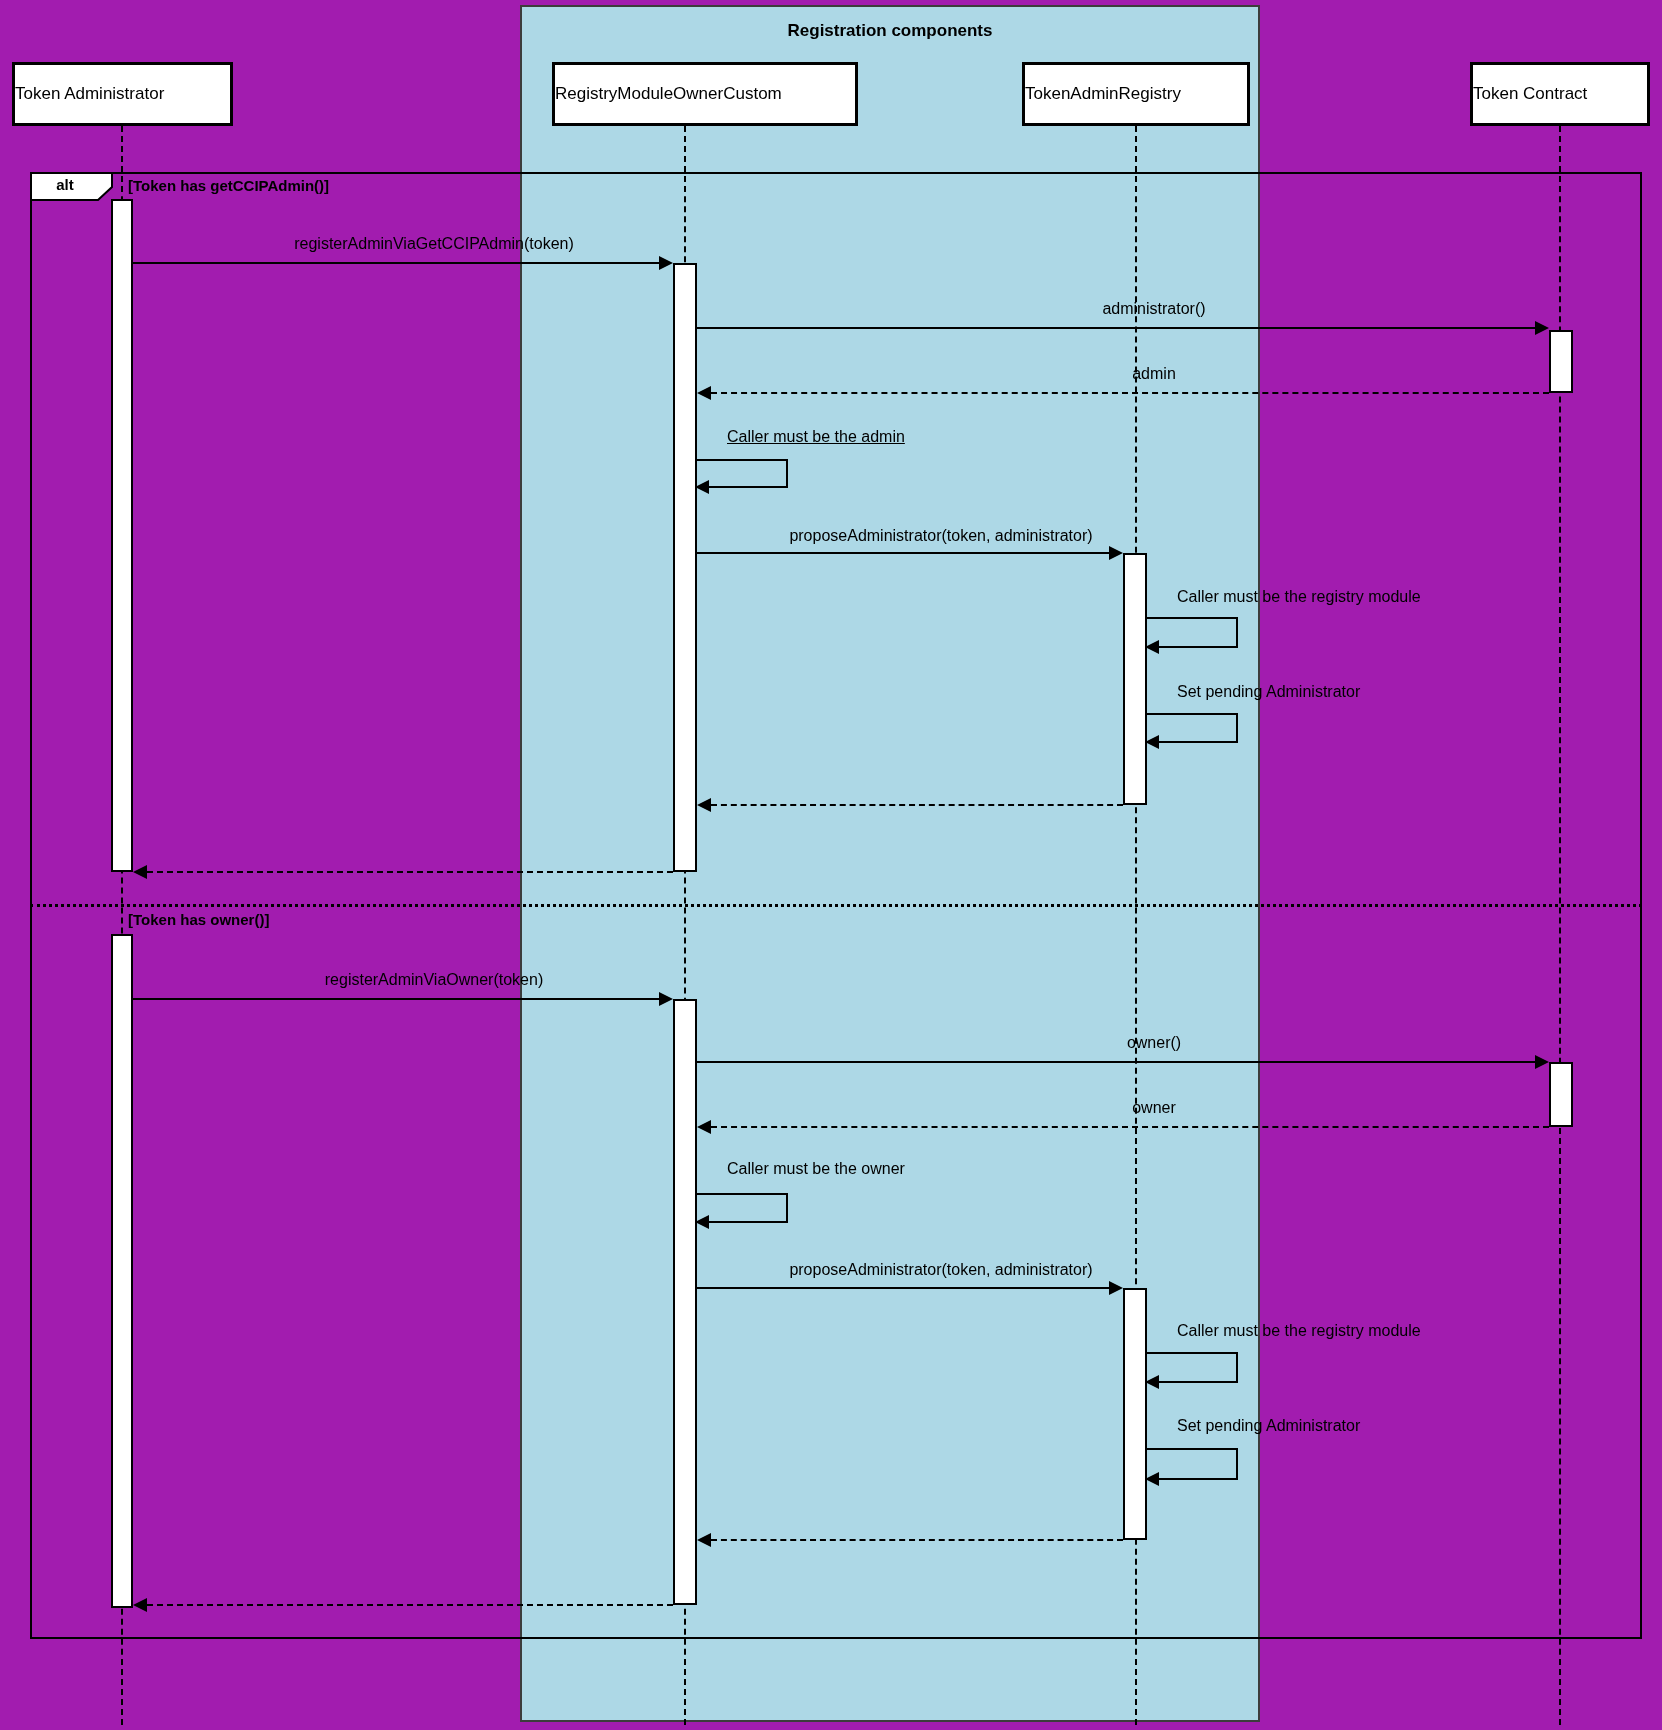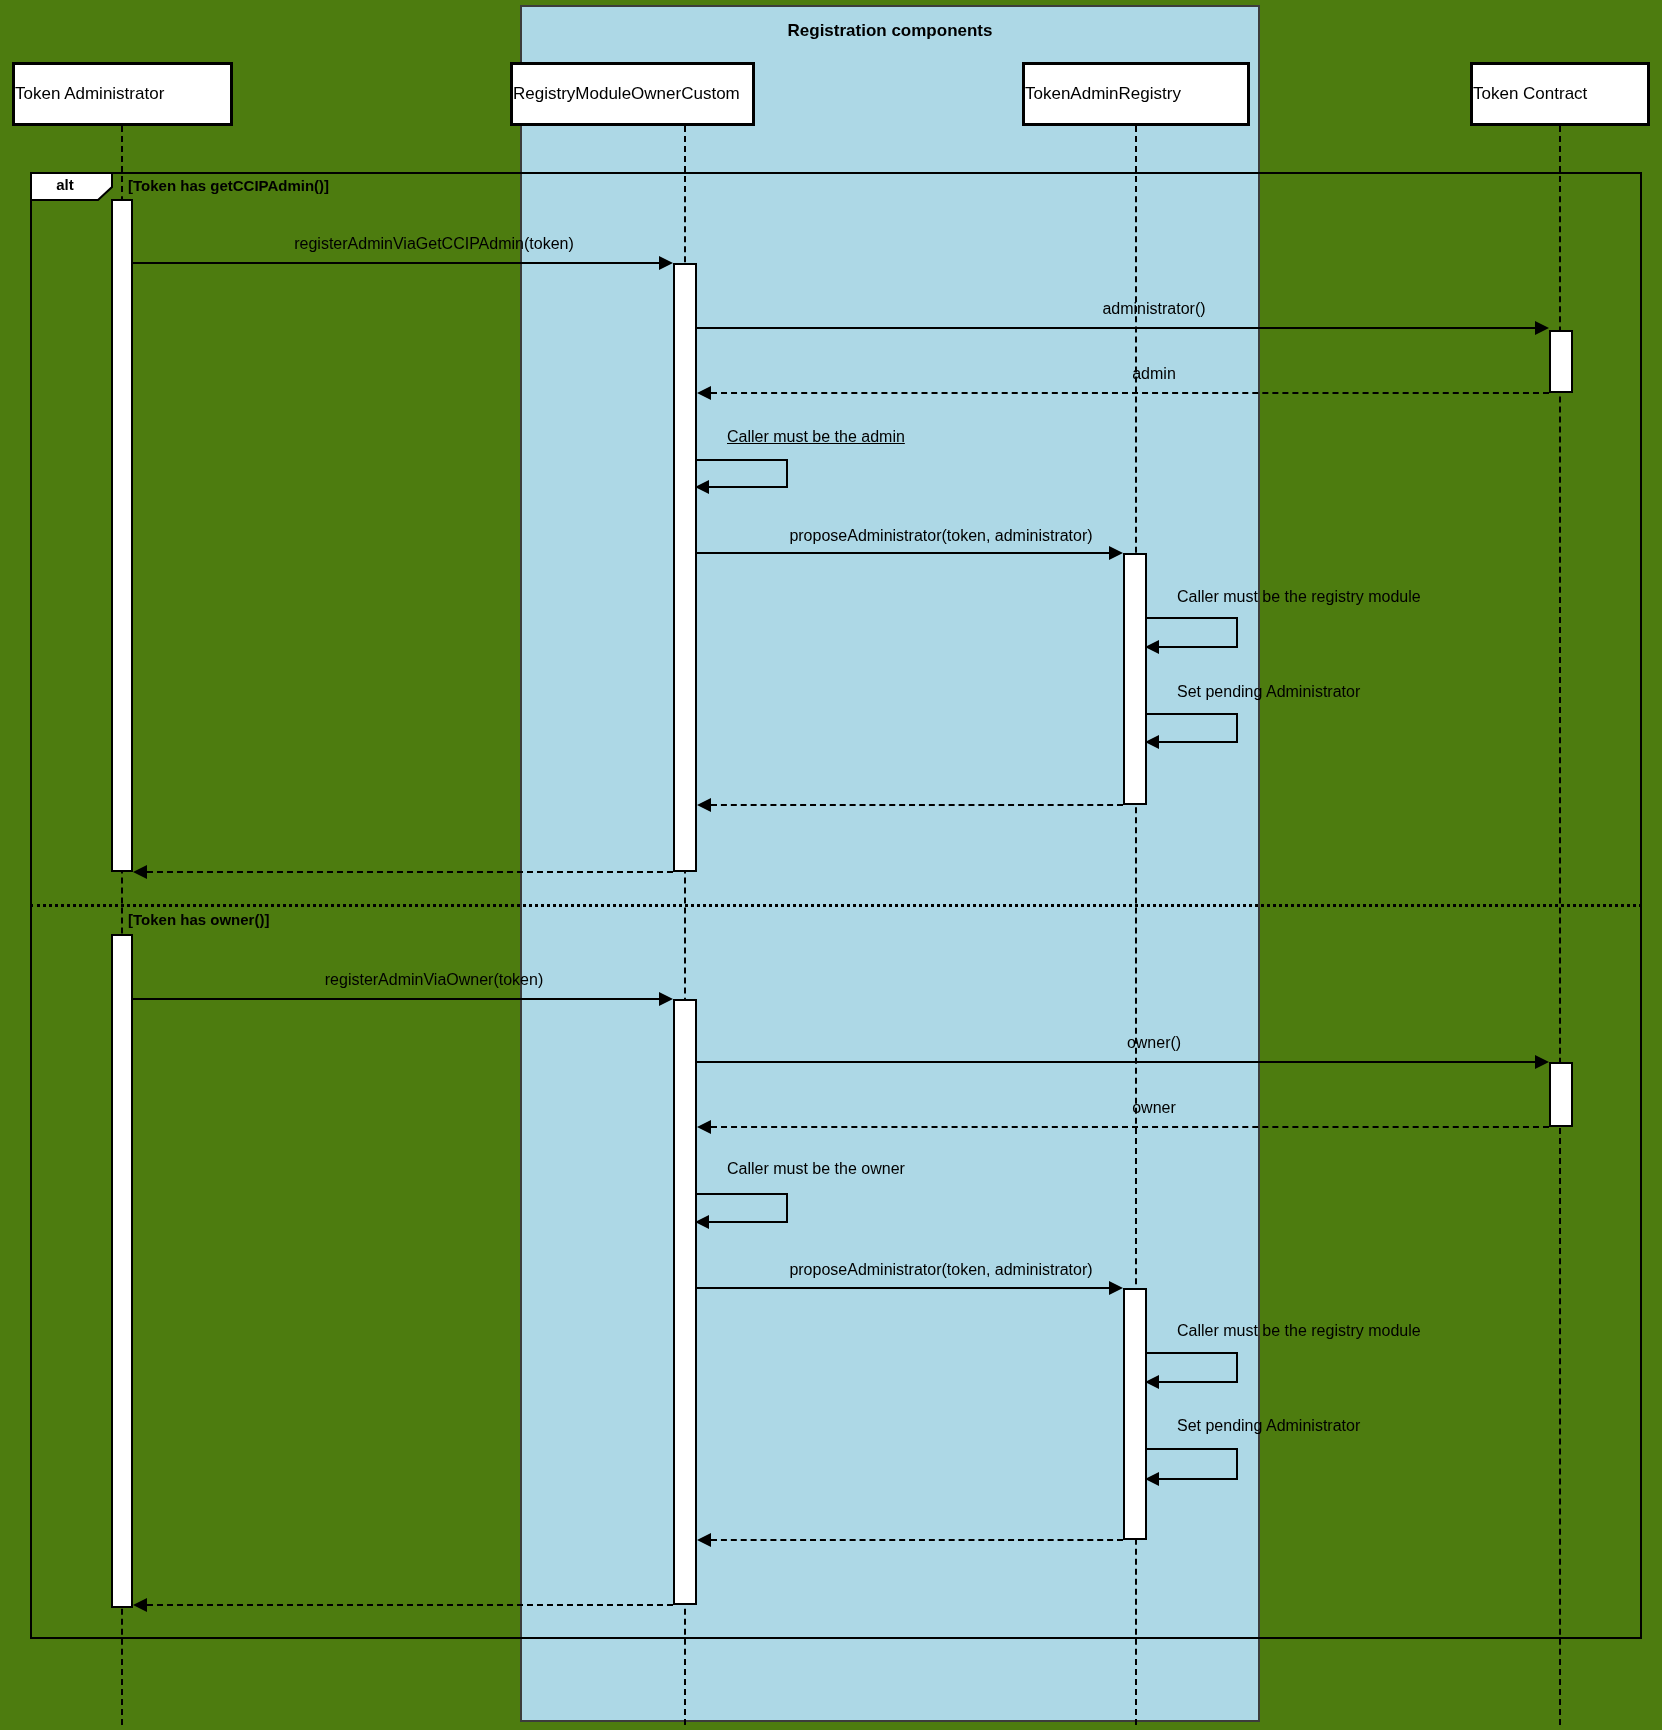--- a/index.html
+++ b/index.html
@@ -1,17 +1,17 @@
 <!DOCTYPE html>
 <html><head>
 <meta charset="utf-8">
 <style>
   html,body{margin:0;padding:0;background:#ffffff;}
   body{font-family:"Liberation Sans", sans-serif;color:#000;}
-  #canvas{position:relative;width:1662px;height:1730px;background:#4d7c0f;overflow:hidden;}
+  #canvas{position:relative;width:1662px;height:1730px;background:#a21caf;overflow:hidden;}
 
   .blue-box{position:absolute;left:520px;top:5px;width:740px;height:1717px;
             background:#ADD8E6;border:2px solid #3c3c3c;box-sizing:border-box;z-index:1;}
   .blue-title{position:absolute;left:0;top:14px;width:100%;text-align:center;
               font-weight:bold;font-size:17px;}
 
   .participant{position:absolute;top:62px;height:64px;background:#fff;border:3px solid #000;
                box-sizing:border-box;display:flex;align-items:center;
                font-size:17px;z-index:4;}
   .lifeline{position:absolute;top:126px;height:1599px;width:0;
@@ -48,21 +48,21 @@
   </div>
 
   <div class="lifeline" style="left:121px;"></div>
   <div class="lifeline" style="left:684px;"></div>
   <div class="lifeline" style="left:1135px;"></div>
   <div class="lifeline" style="left:1559px;"></div>
 
   <div class="participant" style="left:12px;width:221px;">
     <span>Token Administrator</span>
   </div>
-  <div class="participant" style="left:510px;width:245px;">
+  <div class="participant" style="left:552px;width:306px;">
     <span>RegistryModuleOwnerCustom</span>
   </div>
   <div class="participant" style="left:1470px;width:180px;">
     <span>Token Contract</span>
   </div>
   <div class="participant" style="left:1022px;width:228px;">
     <span>TokenAdminRegistry</span>
   </div>
 
   <div class="alt-frame"></div>

